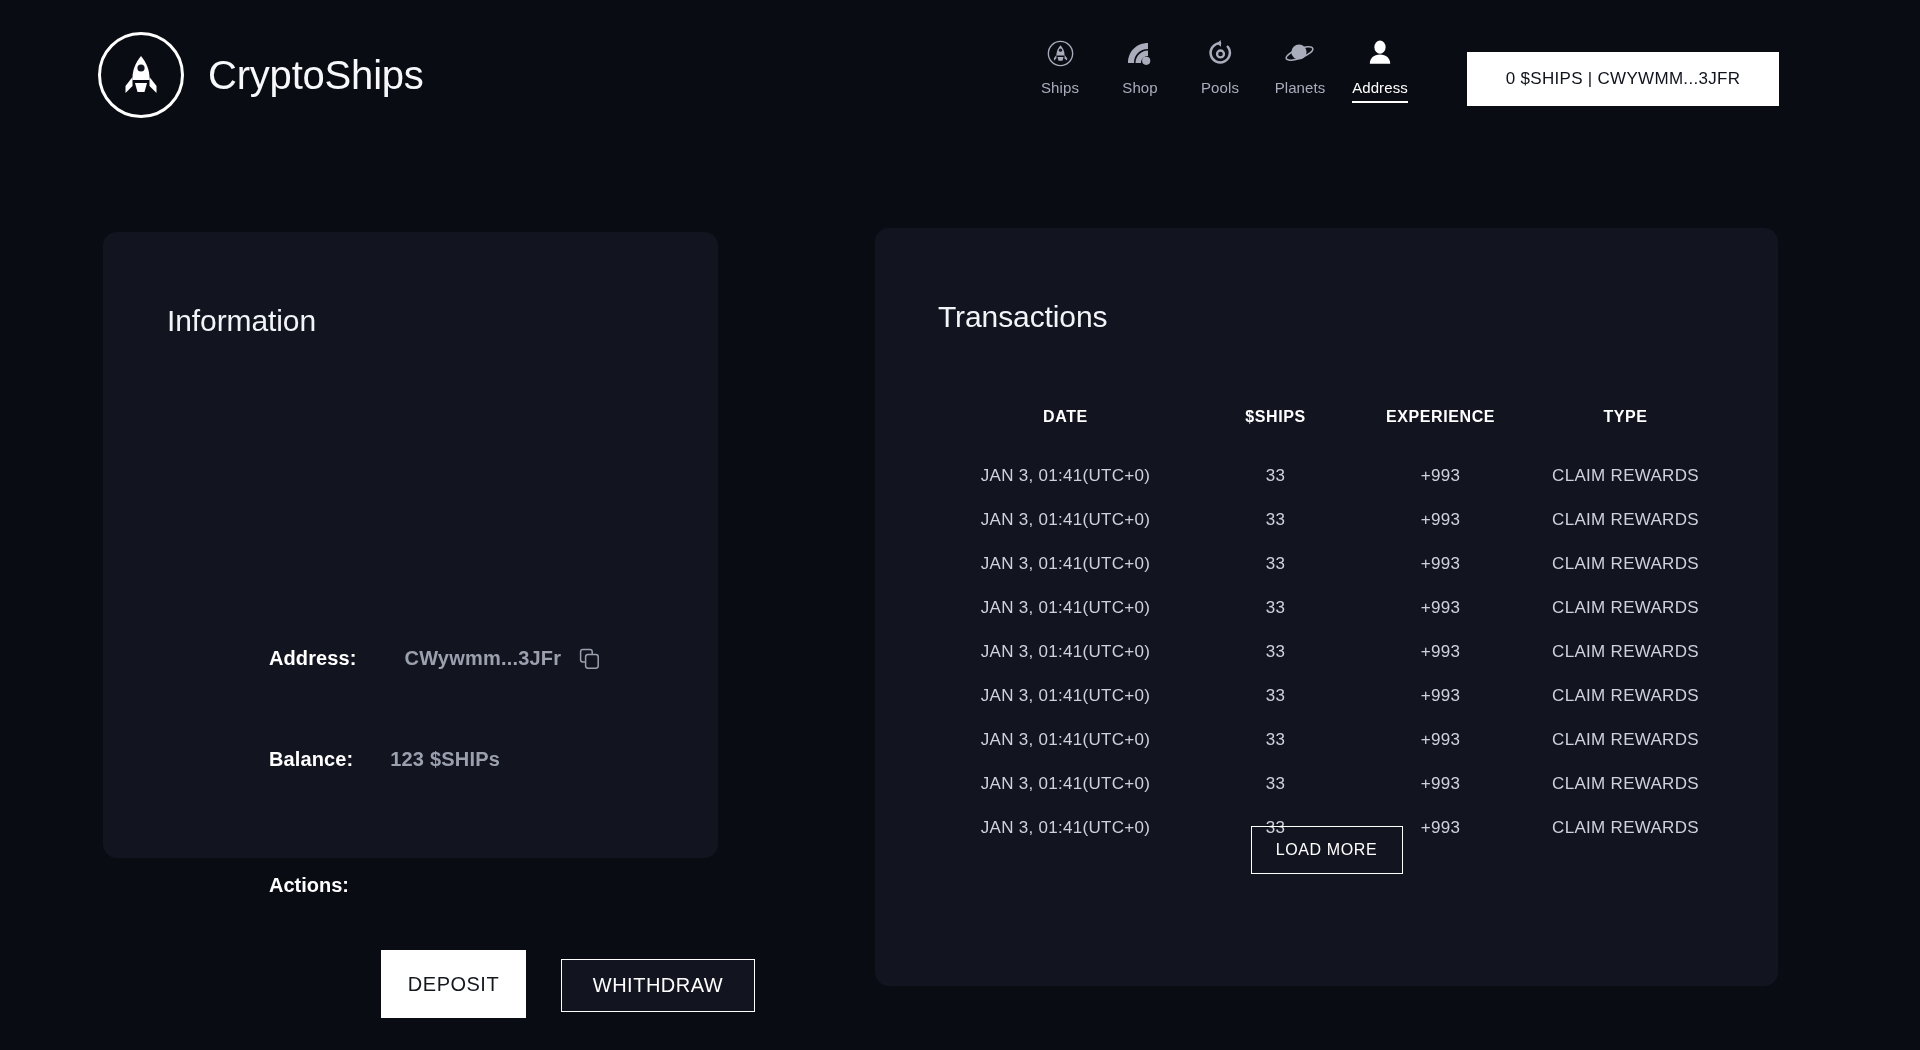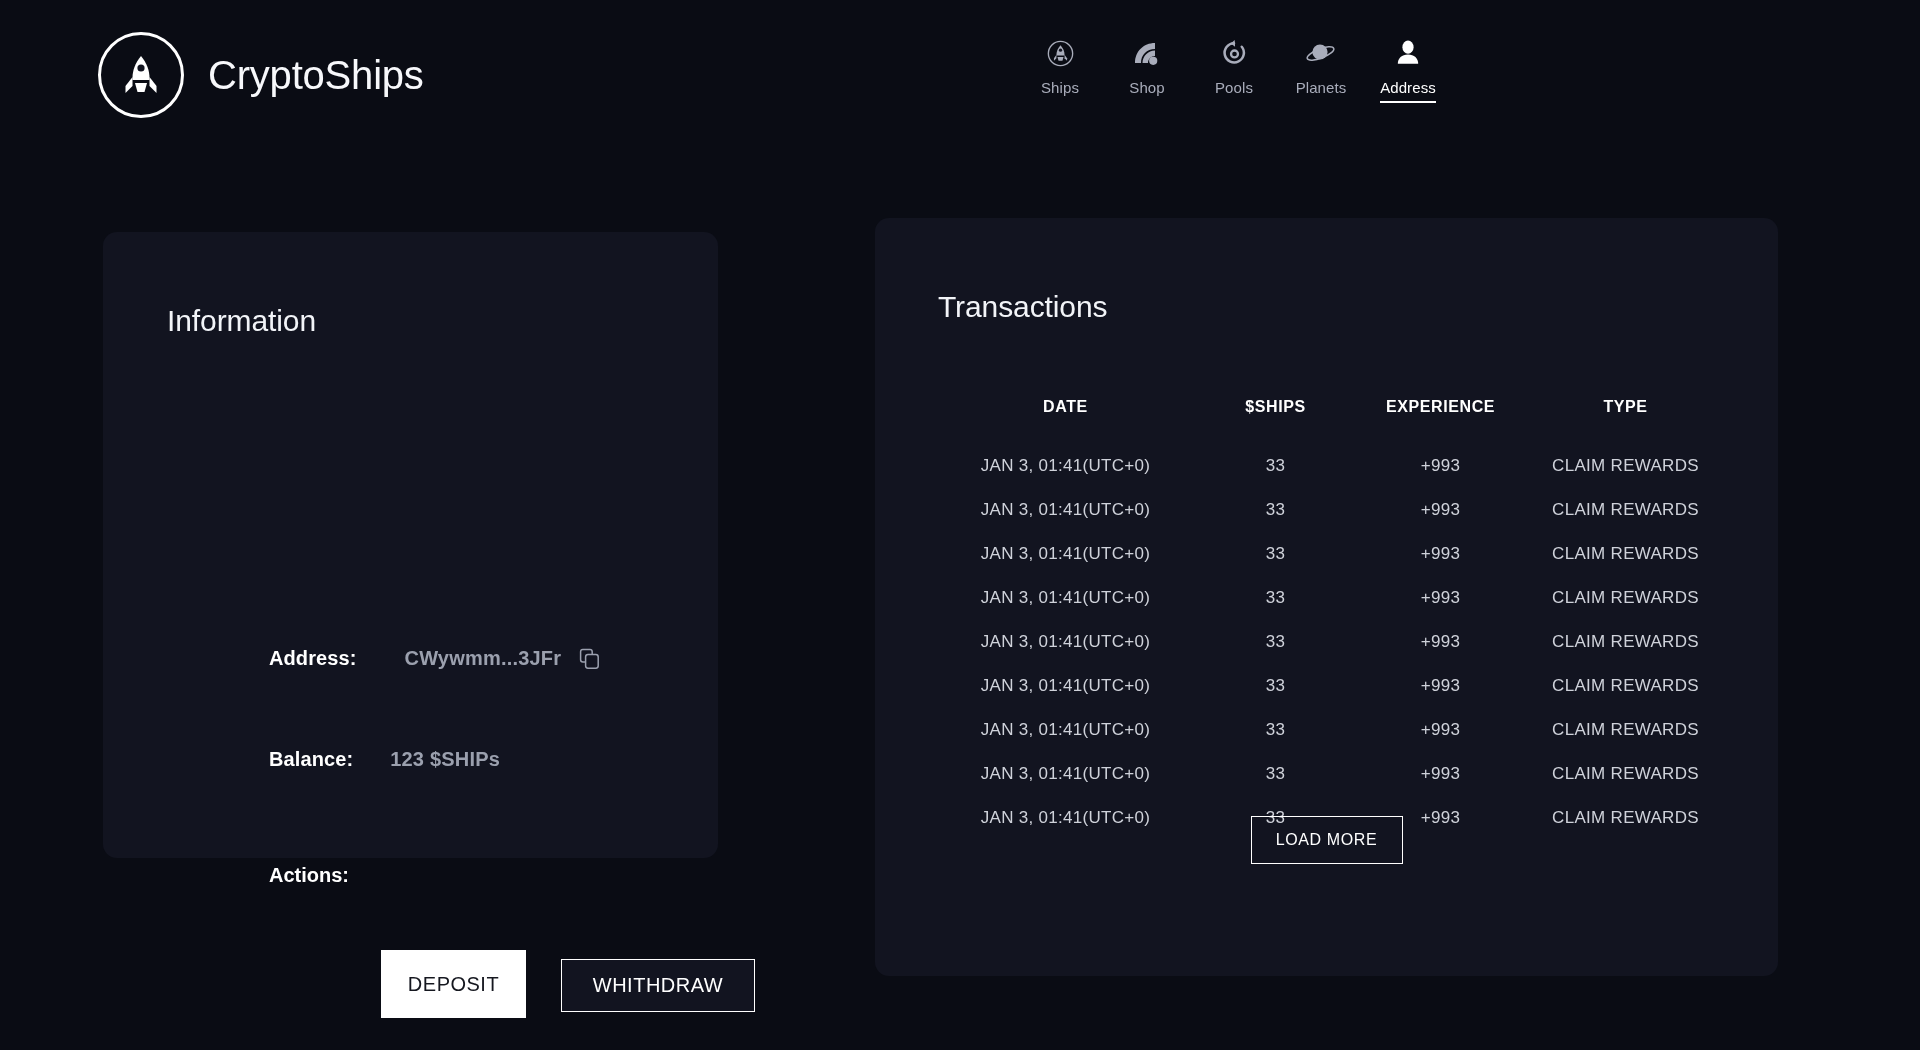--- a/index.html
+++ b/index.html
@@ -44,21 +44,21 @@
     letter-spacing: -0.2px;
     color: #f7f8fb;
   }
 
   .nav {
     position: absolute;
     left: 1020px;
     top: 38px;
     display: flex;
     align-items: flex-start;
-    gap: 7px;
+    gap: 0;
     text-align: right;
   }
   .nav-item {
     width: 80px;
     display: flex;
     flex-direction: column;
     align-items: center;
     gap: 11px;
     cursor: pointer;
   }
@@ -105,21 +105,21 @@
     border-radius: 14px;
   }
   .panel-info {
     left: 103px;
     top: 232px;
     width: 615px;
     height: 626px;
   }
   .panel-tx {
     left: 875px;
-    top: 218px;
+    top: 228px;
     width: 903px;
     height: 758px;
   }
   .panel-title {
     font-size: 30px;
     font-weight: 400;
     color: #f2f4f8;
     letter-spacing: -0.1px;
   }
   .panel-info .panel-title {
@@ -166,21 +166,21 @@
     position: absolute;
     left: 166px;
     top: 610px;
     display: flex;
     align-items: flex-start;
   }
   .actions-label {
     font-size: 20px;
     font-weight: 700;
     color: #ffffff;
-    margin-top: 22px;
+    margin-top: 32px;
   }
   .input-group {
     margin-left: 43px;
     display: flex;
     width: 305px;
     height: 65px;
   }
   .ship-input {
     flex: 1;
     background: #d0d2d8;
@@ -363,20 +363,21 @@
         <svg width="26" height="28" viewBox="0 0 26 28" fill="#ffffff">
           <ellipse cx="13" cy="8.2" rx="5.6" ry="6.6"></ellipse>
           <path d="M13 15.6 C19.2 15.6 23.2 19.5 23.2 24.8 L2.8 24.8 C2.8 19.5 6.8 15.6 13 15.6 Z"></path>
         </svg>
       </span>
       <span class="nav-label">Address</span>
     </div>
 
   </nav>
 
+  <button class="wallet-btn">0 $SHIPS | CWYWMM...3JFR</button>
 </div>
 
 <section class="panel panel-info">
   <h2 class="panel-title">Information</h2>
 
   <div class="info-row row-address">
     <span class="info-label">Address:</span>
     <span class="info-value">CWywmm...3JFr</span>
     <span class="copy-icon">
       <svg width="21" height="22" viewBox="0 0 21 22" fill="none" stroke="#9ba0ae" stroke-width="1.5">

